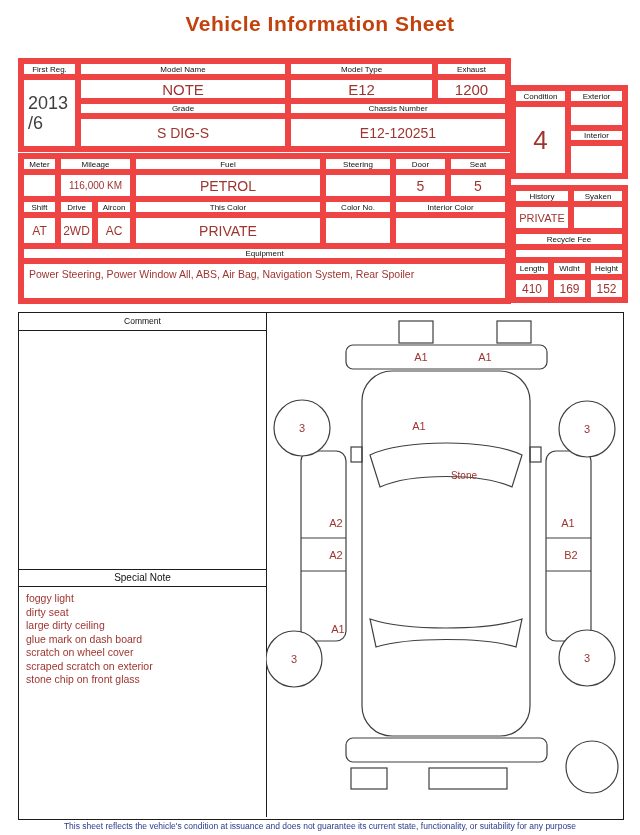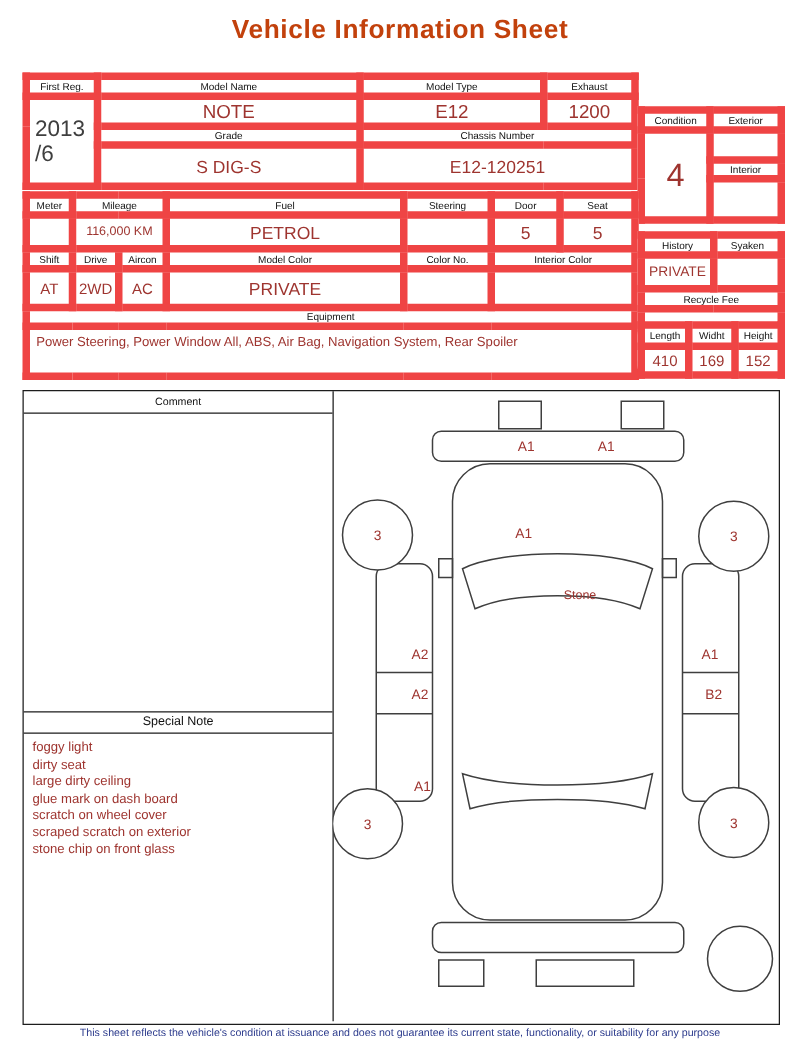--- a/index.html
+++ b/index.html
@@ -148,21 +148,21 @@
     <td colspan="2" class="red v10">116,000 KM</td>
     <td class="red v14">PETROL</td>
     <td></td>
     <td class="red v14">5</td>
     <td class="red v14">5</td>
   </tr>
   <tr style="height:16px">
     <td class="lbl">Shift</td>
     <td class="lbl">Drive</td>
     <td class="lbl">Aircon</td>
-    <td class="lbl">Model Color</td>
+    <td class="lbl">This Color</td>
     <td class="lbl">Color No.</td>
     <td colspan="2" class="lbl">Interior Color</td>
   </tr>
   <tr style="height:31px">
     <td class="red v12">AT</td>
     <td class="red v12">2WD</td>
     <td class="red v12">AC</td>
     <td class="red v14">PRIVATE</td>
     <td></td>
     <td colspan="2"></td>

